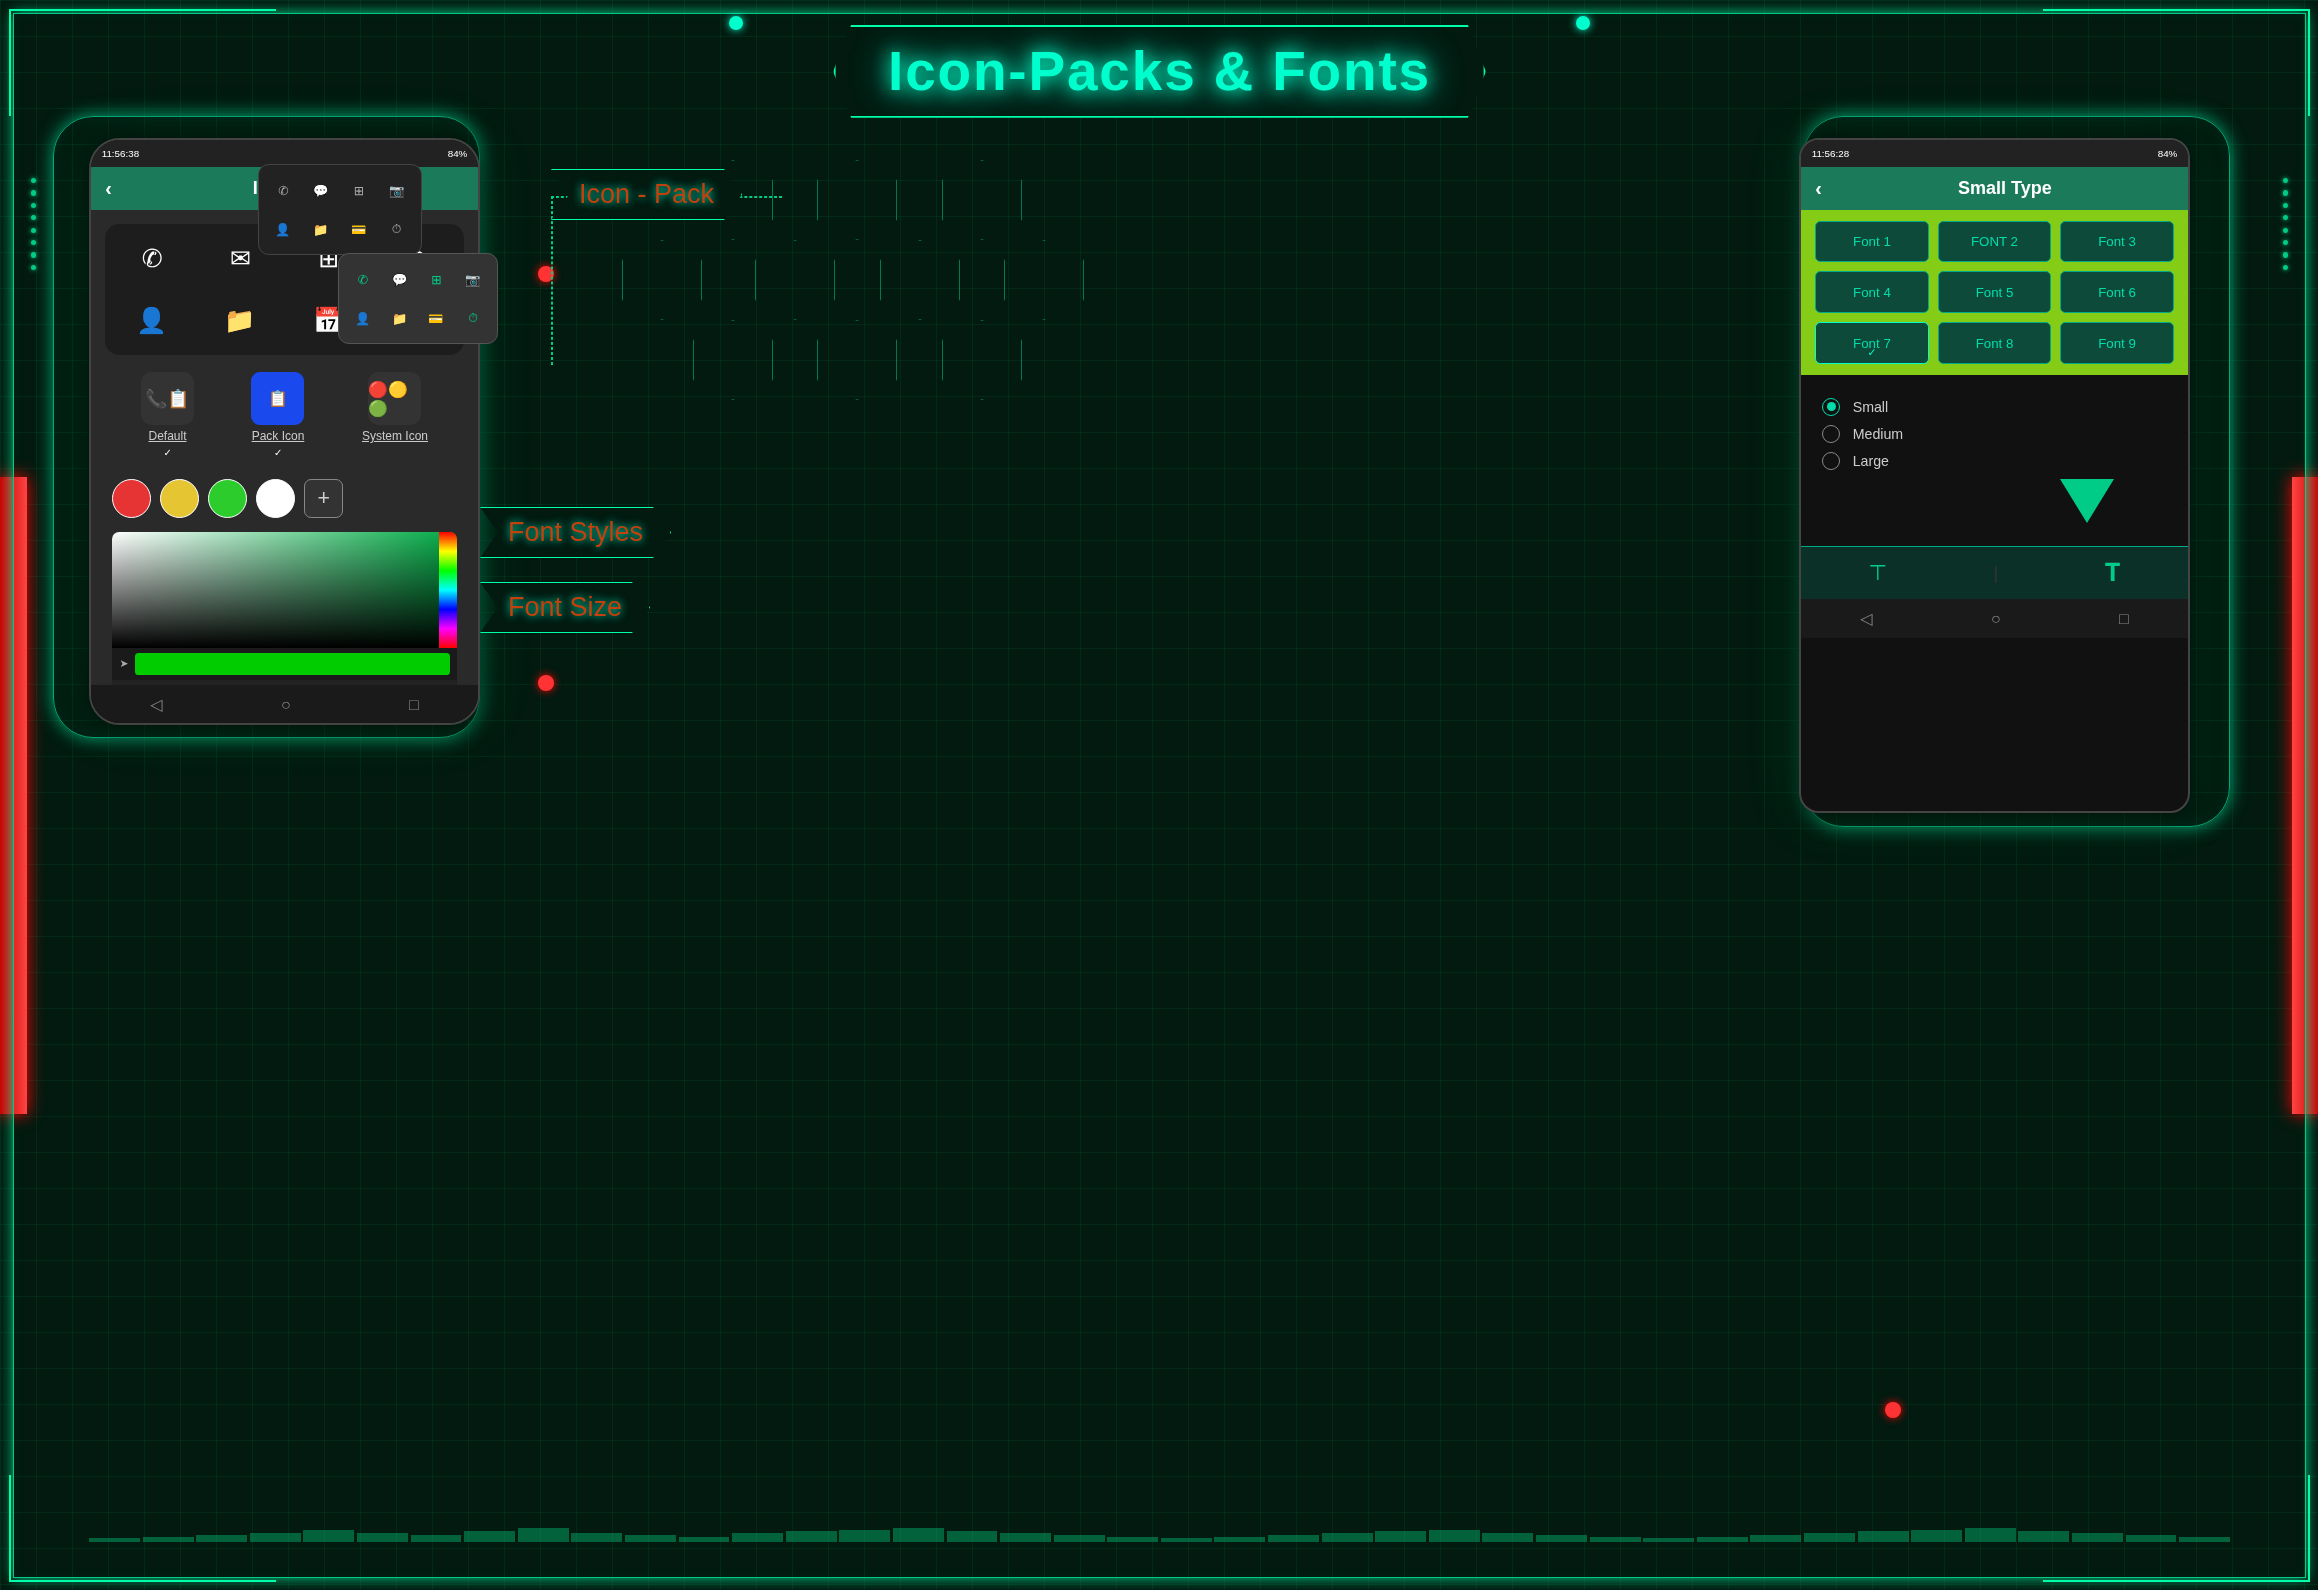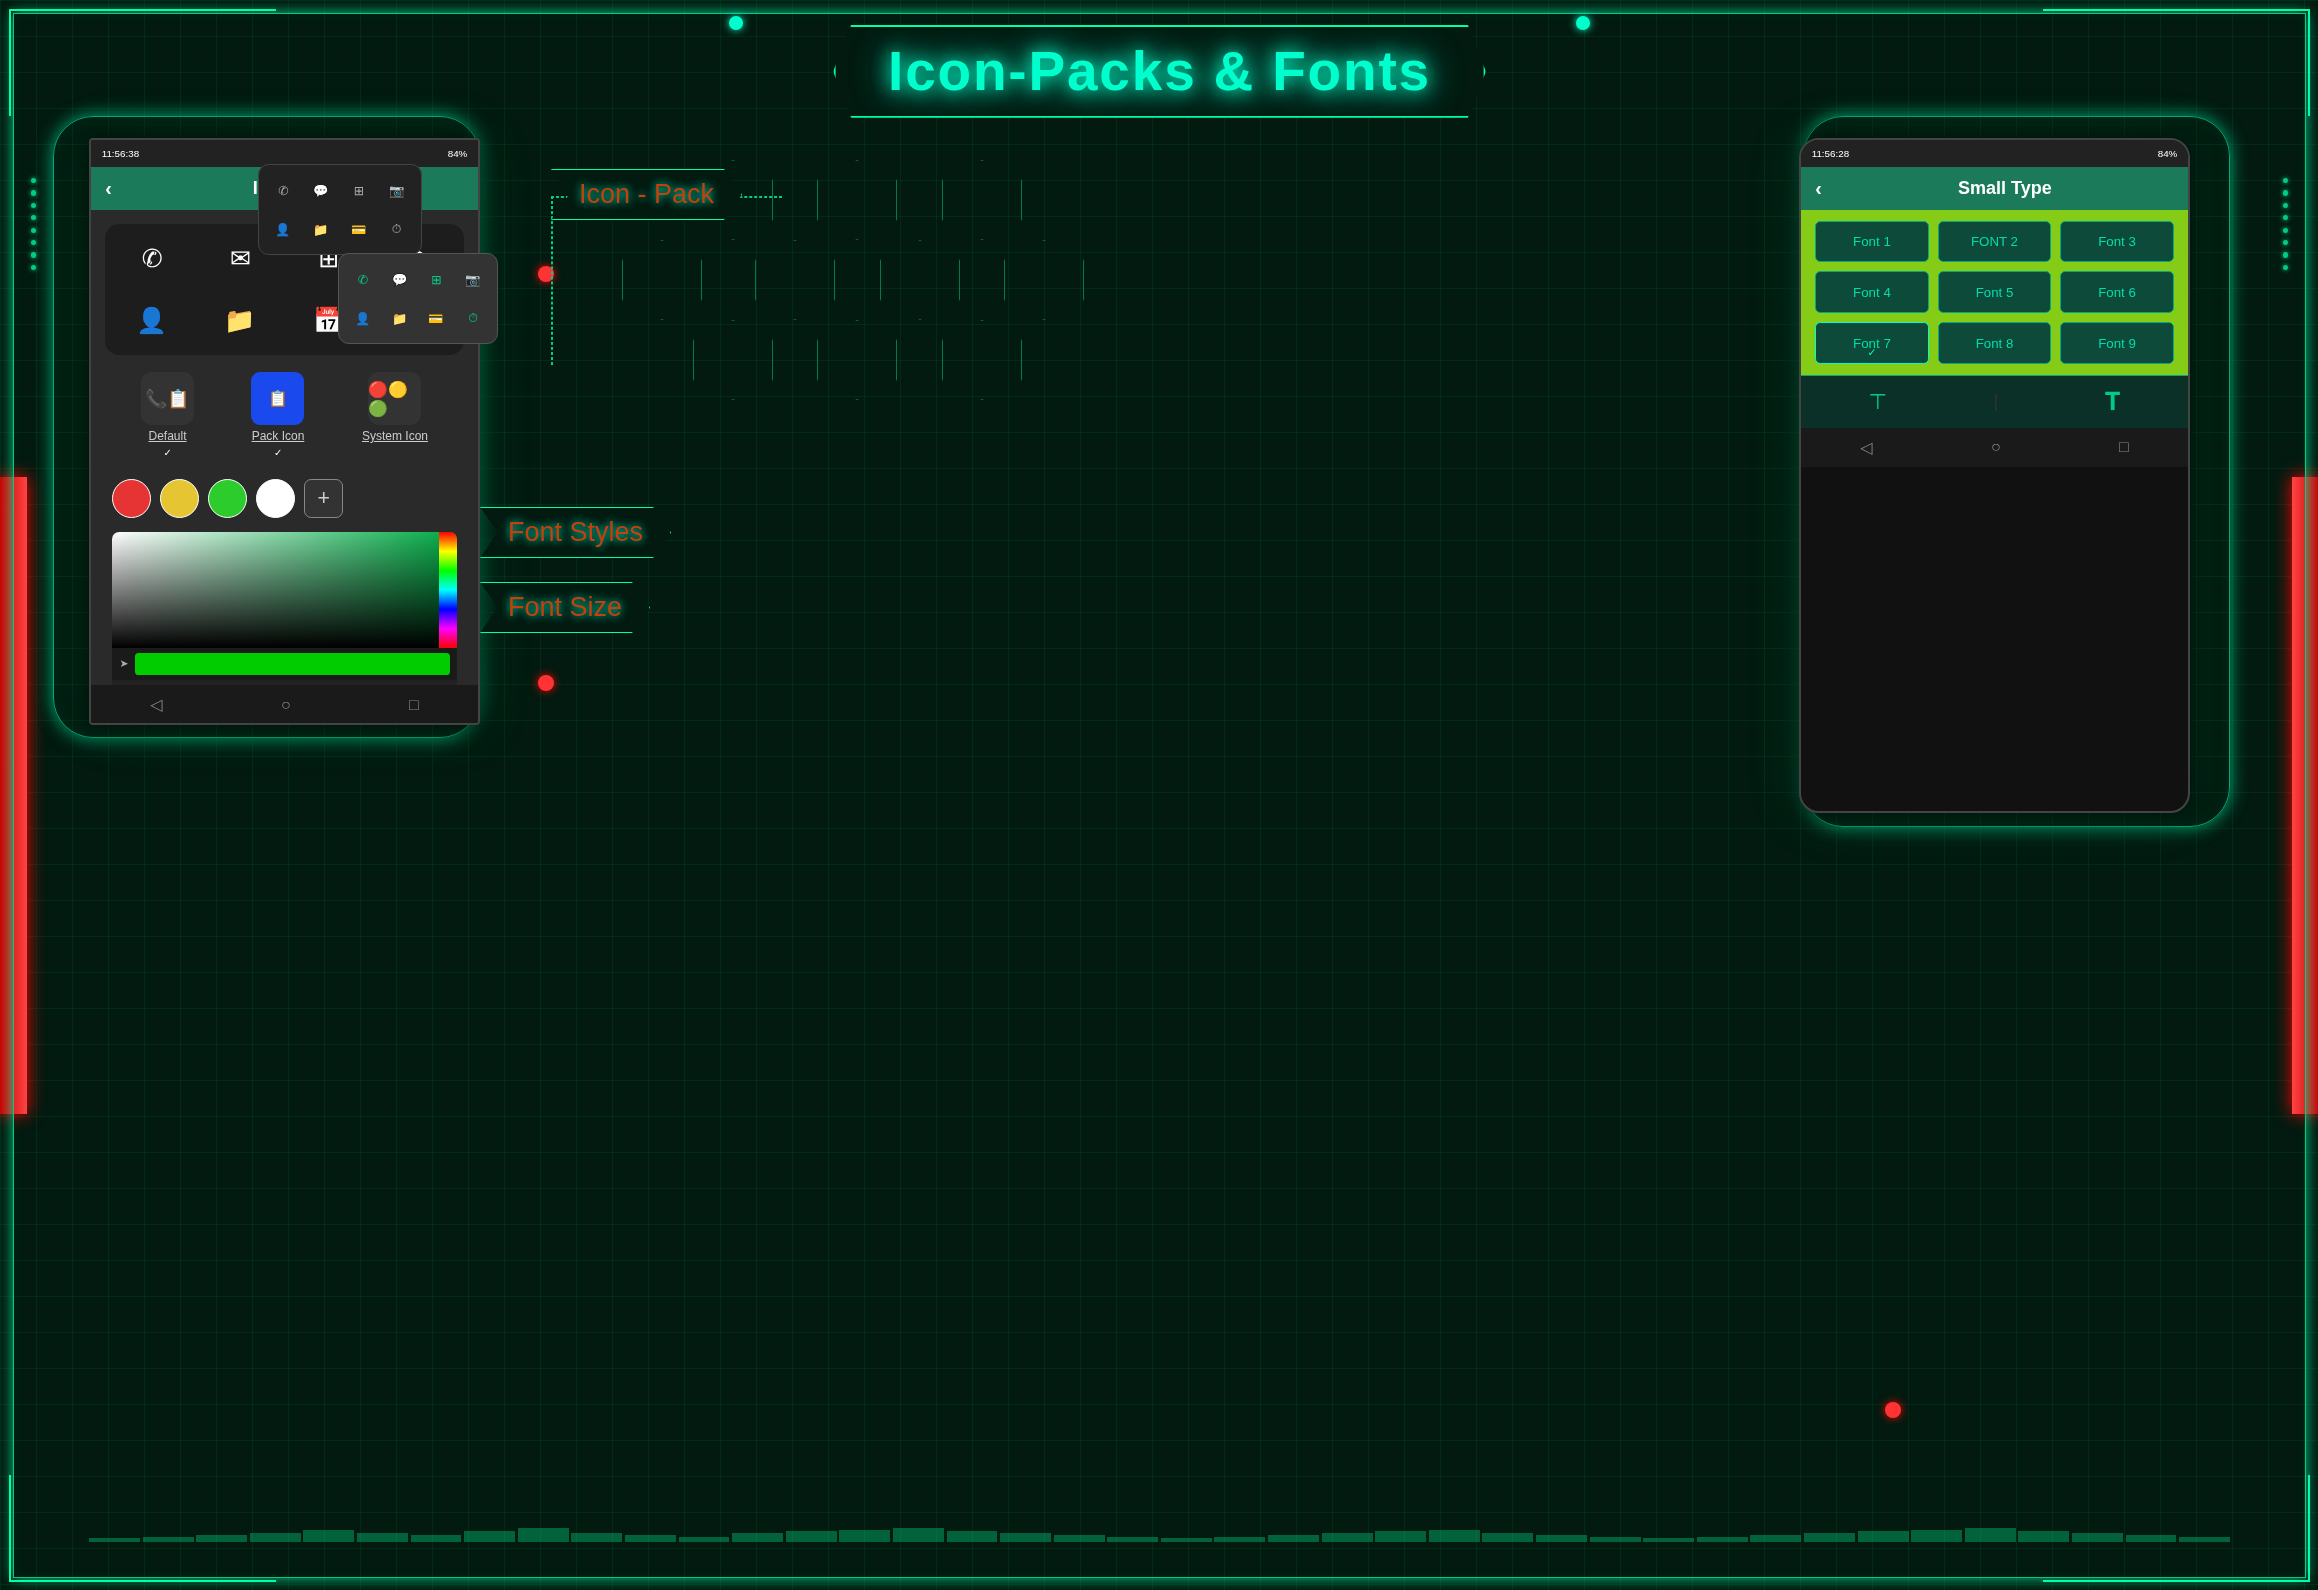--- a/index.html
+++ b/index.html
@@ -96,21 +96,21 @@
     }
 
     
     .phone-left {
       position: absolute;
       left: 89px;
       top: 138px;
       width: 391px;
       height: 587px;
       background: #111;
-      border-radius: 4px;
+      border-radius: 31px;
       border: 2.7px solid #444;
       box-shadow: 0 0 27px rgba(0,0,0,0.8), 0 0 53px rgba(0,200,100,0.2);
       overflow: hidden;
     }
     .phone-statusbar {
       background: #222;
       height: 27px;
       display: flex;
       align-items: center;
       justify-content: space-between;
@@ -750,20 +750,38 @@
       <span class="check">✓</span>
     </div>
     <div class="font-btn">
       <span>Font 8</span>
     </div>
     <div class="font-btn">
       <span>Font 9</span>
     </div>
   </div>
 
+  <div class="font-size-section">
+    <div class="radio-item">
+      <div class="radio-circle selected"></div>
+      <span>Small</span>
+    </div>
+    <div class="radio-item">
+      <div class="radio-circle"></div>
+      <span>Medium</span>
+    </div>
+    <div class="radio-item">
+      <div class="radio-circle"></div>
+      <span>Large</span>
+    </div>
+
+    <div class="font-size-triangle">
+      <div class="triangle-down"></div>
+    </div>
+  </div>
 
   <div class="font-toolbar">
     <span class="tool-icon">⊤</span>
     <span style="color:#333;font-size:18px;">|</span>
     <span class="tool-icon" style="font-size:25px;">𝐓</span>
   </div>
 
   <div class="phone-nav">
     <span class="nav-btn">◁</span>
     <span class="nav-btn">○</span>

